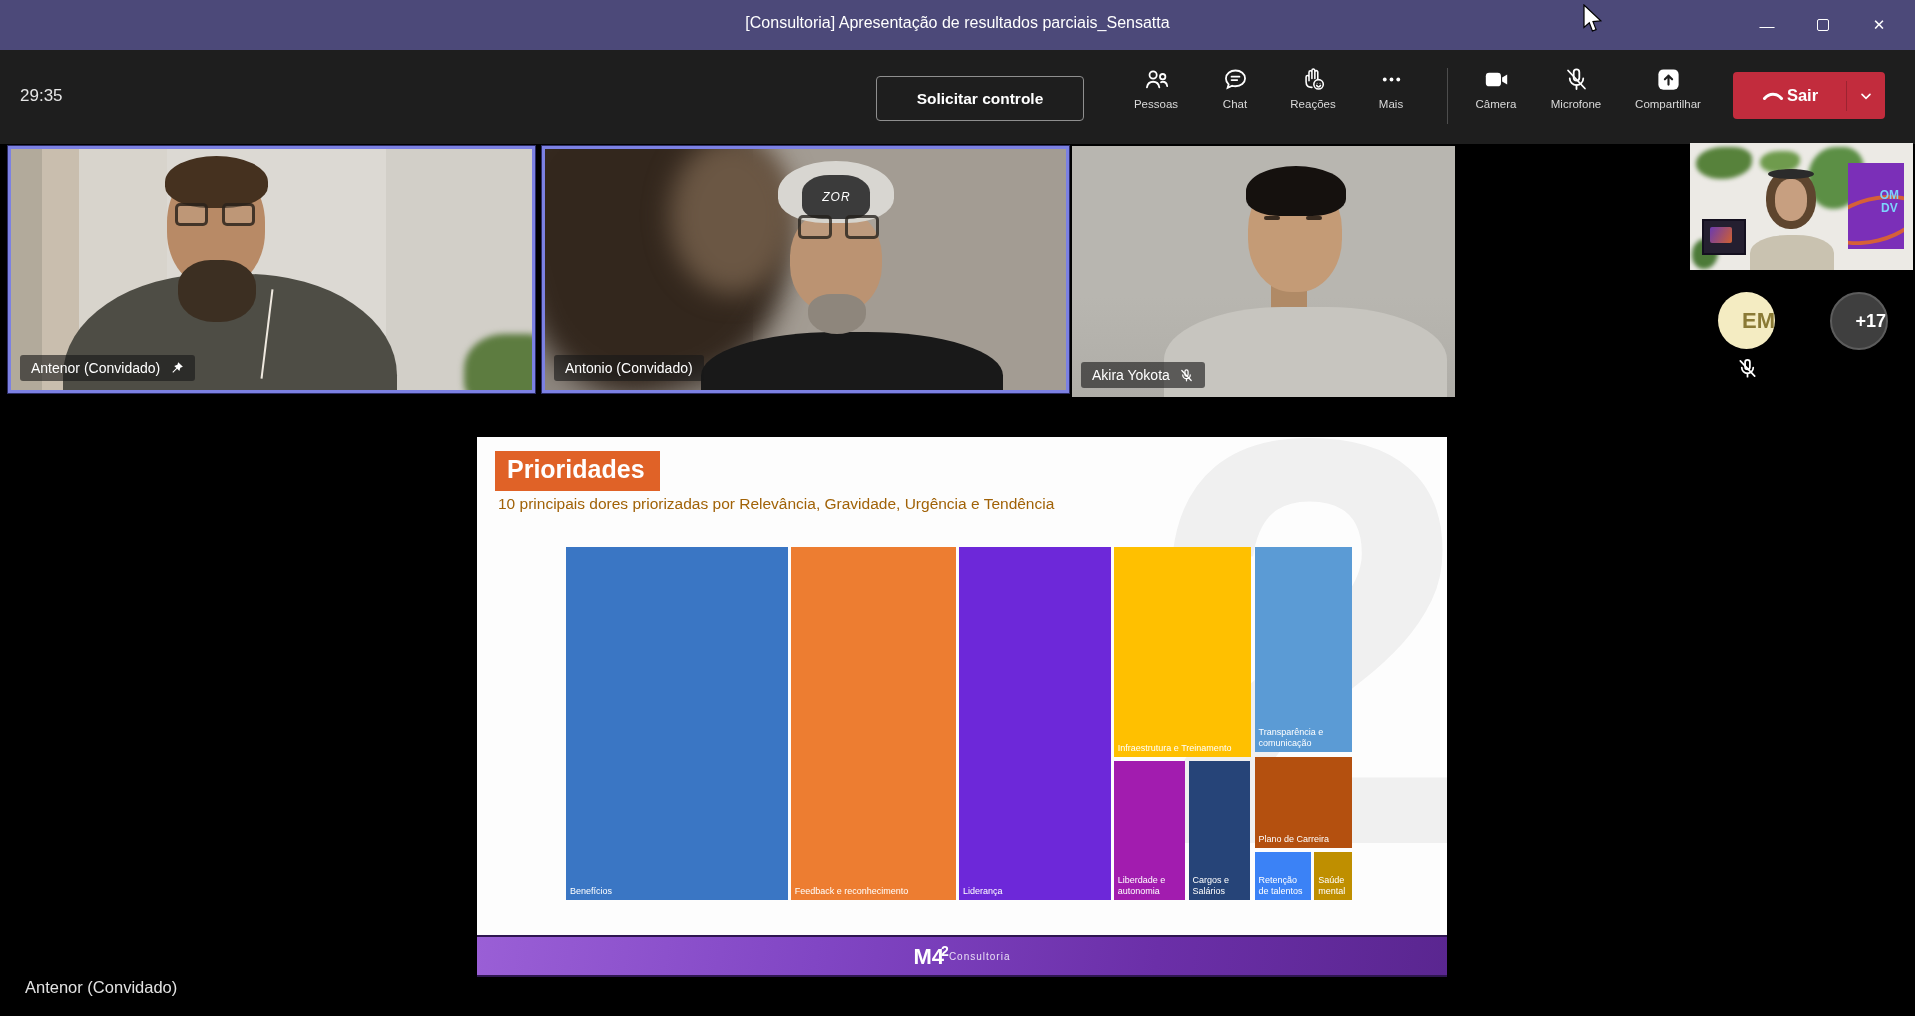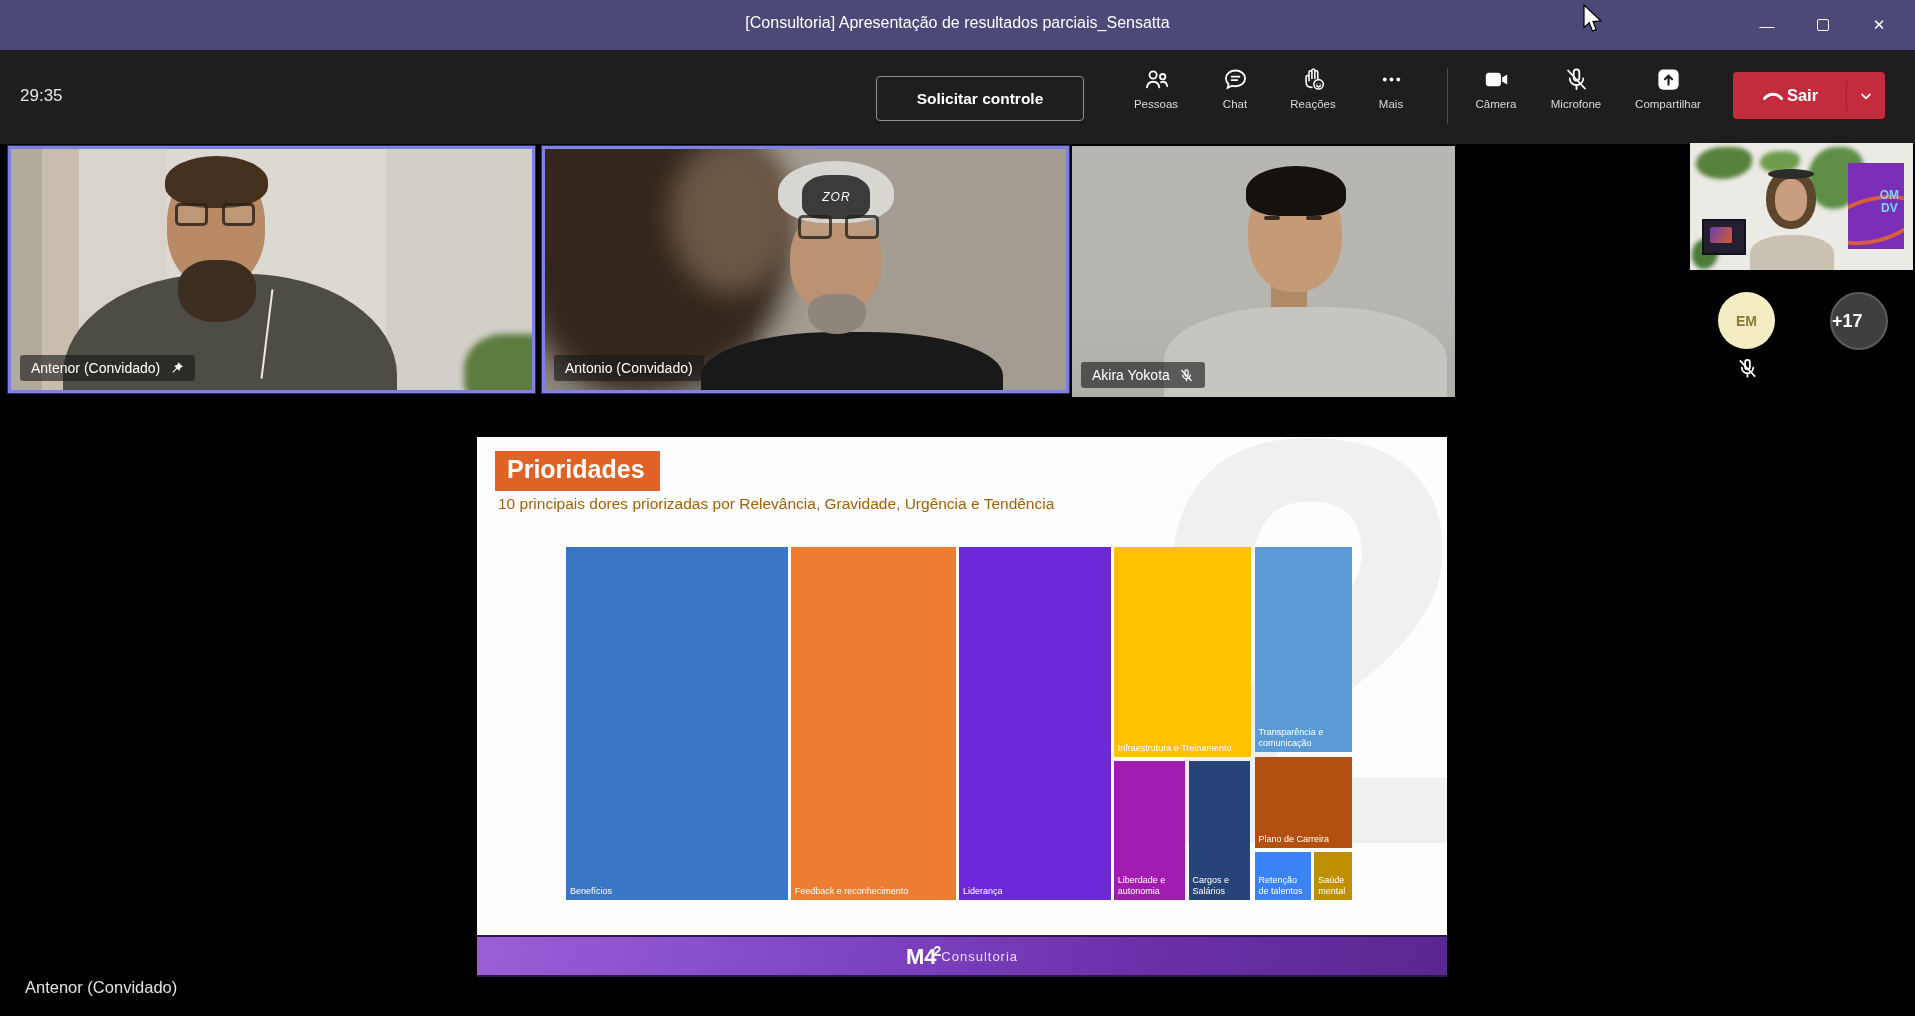--- a/index.html
+++ b/index.html
@@ -78,42 +78,42 @@
   .side-poster .swoosh { position:absolute; left:-22px; top:34px; width:95px; height:46px; border:4px solid #e0662a; border-radius:50%; transform:rotate(-14deg); opacity:.9; }
   .poster-text { position:absolute; right:5px; top:26px; color:#7dd3fc; font-weight:bold; font-size:12px; line-height:1.05; text-align:center; }
   .side-frame { position:absolute; left:12px; top:76px; width:44px; height:36px; background:#241f30; border:2px solid #14101f; }
   .side-frame i { position:absolute; left:6px; top:6px; width:22px; height:16px; background:linear-gradient(120deg,#6a3bb0,#d06030); border-radius:2px; }
   .sw-hair { position:absolute; left:76px; top:26px; width:50px; height:60px; background:#5e452e; border-radius:48%; }
   .sw-face { position:absolute; left:85px; top:36px; width:32px; height:42px; background:#c79f80; border-radius:46%; }
   .sw-band { position:absolute; left:78px; top:26px; width:46px; height:10px; background:#2b2b2b; border-radius:50%; }
   .sw-torso { position:absolute; left:60px; top:92px; width:84px; height:40px; background:#c9c2b0; border-radius:45% 45% 0 0; }
 
   .avatar-em { position:absolute; left:1718px; top:292px; width:57px; height:57px; border-radius:50%; background:#f4ecc2;
-    display:flex; align-items:center; justify-content:center; color:#8a7a35; font-size:14px; font-weight:bold; }
+    display:flex; align-items:center; justify-content:flex-end; color:#8a7a35; font-size:22px; font-weight:bold; }
   .badge-overflow { position:absolute; left:1830px; top:292px; width:58px; height:58px; border-radius:50%; background:#3f3f3f;
-    border:2px solid #5c5c5c; display:flex; align-items:center; justify-content:flex-start; color:#fff; font-size:18px; font-weight:bold; }
+    border:2px solid #5c5c5c; display:flex; align-items:center; justify-content:flex-end; color:#fff; font-size:18px; font-weight:bold; }
   .side-mic { position:absolute; left:1736px; top:357px; }
   .side-mic svg { width:23px; height:23px; }
 
   
   .slide { position:absolute; left:477px; top:437px; width:970px; height:498px; background:#fdfdfd; overflow:hidden; }
   .watermark { position:absolute; right:-25px; top:-85px; font-size:580px; font-weight:bold; color:#f0f0f0; z-index:0; line-height:1; }
   .slide-titlebox { position:absolute; left:18px; top:14px; background:#e06227; color:#fff; font-size:25px; font-weight:bold;
     padding:4px 15px 7px 12px; z-index:2; }
   .slide-subtitle { position:absolute; left:21px; top:58px; color:#a16207; font-size:15.5px; z-index:2; }
   .treemap { position:absolute; left:89px; top:110px; width:786px; height:353px; z-index:2; }
   .tm-block { position:absolute; }
   .tm-block span { position:absolute; left:4px; bottom:3px; right:3px; color:#fff; font-size:9px; line-height:1.2; }
   .slide-footer { position:absolute; left:477px; top:935px; width:970px; height:42px;
     background:linear-gradient(100deg,#9a5fd6 0%,#8146c4 35%,#6b2fa8 70%,#5a2690 100%);
     border-top:2px solid #2e1650; border-bottom:2px solid #2e1650;
     display:flex; align-items:center; justify-content:center; }
   .logo-main { color:#fff; font-size:22px; font-weight:bold; line-height:1; }
   .logo-main sup { font-size:14px; margin-left:-3px; }
-  .logo-sub { color:#e9def5; font-size:13px; letter-spacing:1px; margin-top:1px; }
+  .logo-sub { color:#e9def5; font-size:10px; letter-spacing:1px; margin-top:1px; }
 
   .stage-label { position:absolute; left:25px; top:978px; color:#e2e2e2; font-size:16.5px; }
 </style>
 </head>
 <body>
 
 <div id="canvas">
 
   <div class="titlebar">
     <div class="title">[Consultoria] Apresentação de resultados parciais_Sensatta</div>

